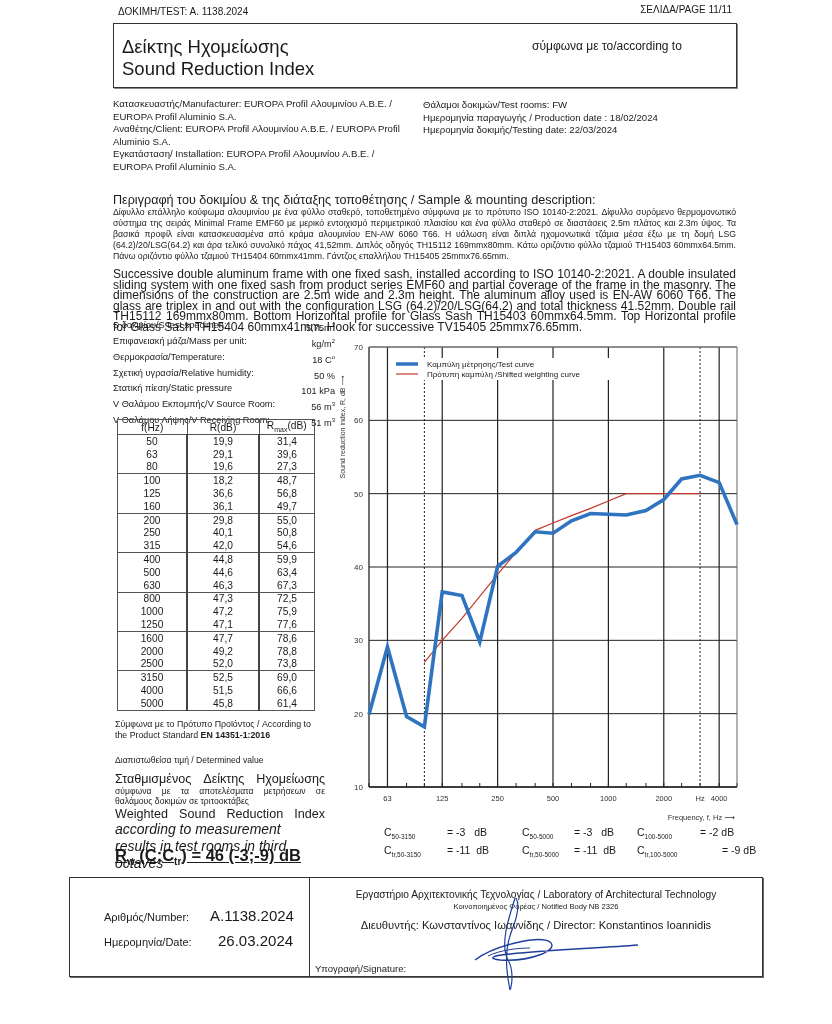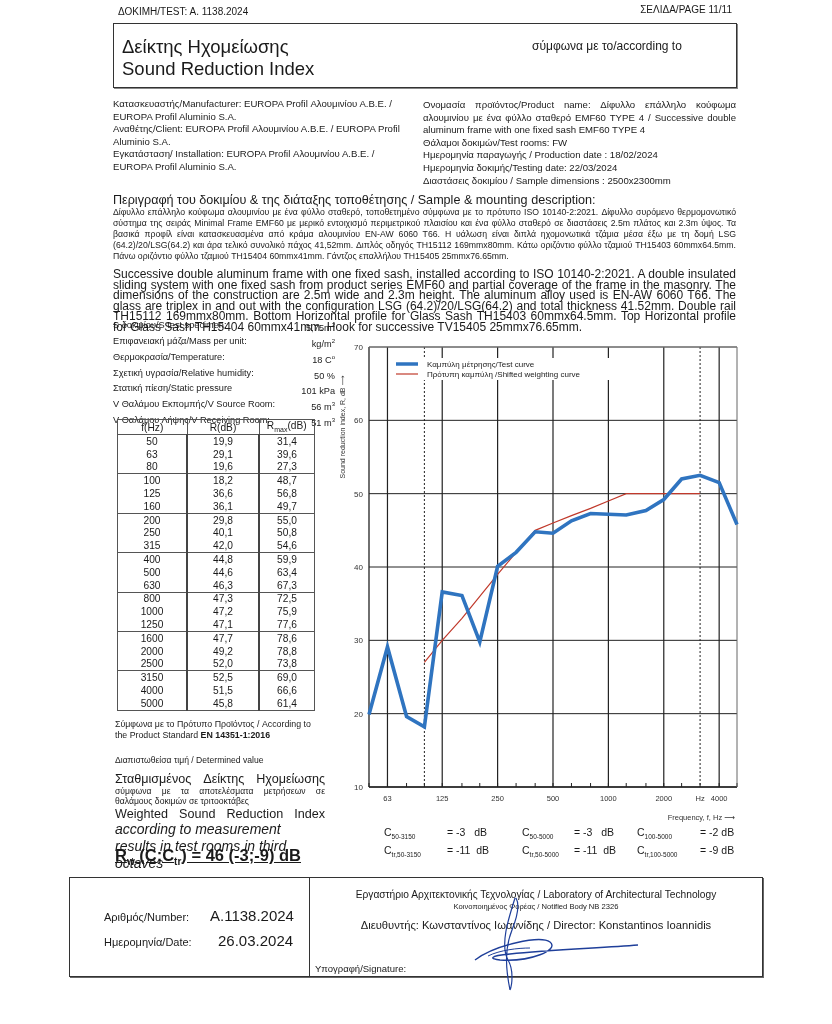--- a/index.html
+++ b/index.html
@@ -71,25 +71,23 @@
   <div class="abs" id="std-lbl">σύμφωνα με το/according to</div>
 </div>
 
 <div class="abs" id="left-info">
   <div>Κατασκευαστής/Manufacturer: EUROPA Profil Αλουμινίου Α.Β.Ε. / EUROPA Profil Aluminio S.A.</div>
   <div>Αναθέτης/Client: EUROPA Profil Αλουμινίου Α.Β.Ε. / EUROPA Profil Aluminio S.A.</div>
   <div>Εγκατάσταση/ Installation: EUROPA Profil Αλουμινίου Α.Β.Ε. / EUROPA Profil Aluminio S.A.</div>
 </div>
 
 <div class="abs" id="right-info">
-  <div>Ονομασία προϊόντος/Product name: Δίφυλλο επάλληλο κούφωμα αλουμινίου με ένα φύλλο σταθερό EMF60 TYPE 4 / Successive double aluminum frame with one fixed sash EMF60 TYPE 4</div>
   <div>Θάλαμοι δοκιμών/Test rooms: FW</div>
   <div>Ημερομηνία παραγωγής / Production date : 18/02/2024</div>
   <div>Ημερομηνία δοκιμής/Testing date: 22/03/2024</div>
-  <div>Διαστάσεις δοκιμίου / Sample dimensions : 2500x2300mm</div>
 </div>
 
 <div class="abs" id="desc-title">Περιγραφή του δοκιμίου &amp; της διάταξης τοποθέτησης / Sample &amp; mounting description:</div>
 <div class="abs" id="desc-gr">Δίφυλλο επάλληλο κούφωμα αλουμινίου με ένα φύλλο σταθερό, τοποθετημένο σύμφωνα με το πρότυπο ISO 10140-2:2021. Δίφυλλο συρόμενο θερμομονωτικό σύστημα της σειράς Minimal Frame EMF60 με μερικό εντοιχισμό περιμετρικού πλαισίου και ένα φύλλο σταθερό σε διαστάσεις 2.5m πλάτος και 2.3m ύψος. Τα βασικά προφίλ είναι κατασκευασμένα από κράμα αλουμινίου EN-AW 6060 T66. Η υάλωση είναι διπλά ηχομονωτικά τζάμια μέσα έξω με τη δομή LSG (64.2)/20/LSG(64.2) και άρα τελικό συνολικό πάχος 41,52mm. Διπλός οδηγός TH15112 169mmx80mm. Κάτω οριζόντιο φύλλο τζαμιού TH15403 60mmx64.5mm. Πάνω οριζόντιο φύλλο τζαμιού TH15404 60mmx41mm. Γάντζος επαλλήλου TH15405 25mmx76.65mm.</div>
 <div class="abs" id="desc-en">Successive double aluminum frame with one fixed sash, installed according to ISO 10140-2:2021. A double insulated sliding system with one fixed sash from product series EMF60 and partial coverage of the frame in the masonry. The dimensions of the construction are 2.5m wide and 2.3m height. The aluminum alloy used is EN-AW 6060 T66. The glass are triplex in and out with the configuration LSG (64.2)/20/LSG(64.2) and total thickness 41.52mm. Double rail TH15112 169mmx80mm. Bottom Horizontal profile for Glass Sash TH15403 60mmx64.5mm. Top Horizontal profile for Glass Sash TH15404 60mmx41mm. Hook for successive TV15405 25mmx76.65mm.</div>
 
 <div class="abs" id="params">
     <div class="row">
       <span>S δοκιμίου/S test specimen:</span>
       <span><span>5,75m</span><sup>2</sup></span>
@@ -381,21 +379,21 @@
         <span style="white-space: pre;">= -11  dB</span>
       </div>
     </div>
     <div class="cgrp" style="left: 253px; top: 0px;">
       <div class="row">
         <span class="lbl" style="width: 63px;"><span>C</span><sub>100-5000</sub></span>
         <span style="white-space: pre;">= -2 dB</span>
       </div>
       <div class="row">
         <span class="lbl" style="width: 63px;"><span>C</span><sub>tr,100-5000</sub></span>
-        <span style="white-space: pre;">= -9 dB</span>
+        <span style="white-space: pre; margin-left: 22px;">= -9 dB</span>
       </div>
     </div>
   </div>
 
 <div class="abs" id="footer-box">
   <div class="abs" id="footer-div"></div>
   <div class="abs" id="num-lbl">Αριθμός/Number:</div>
   <div class="abs" id="num-val">A.1138.2024</div>
   <div class="abs" id="date-lbl">Ημερομηνία/Date:</div>
   <div class="abs" id="date-val">26.03.2024</div>

